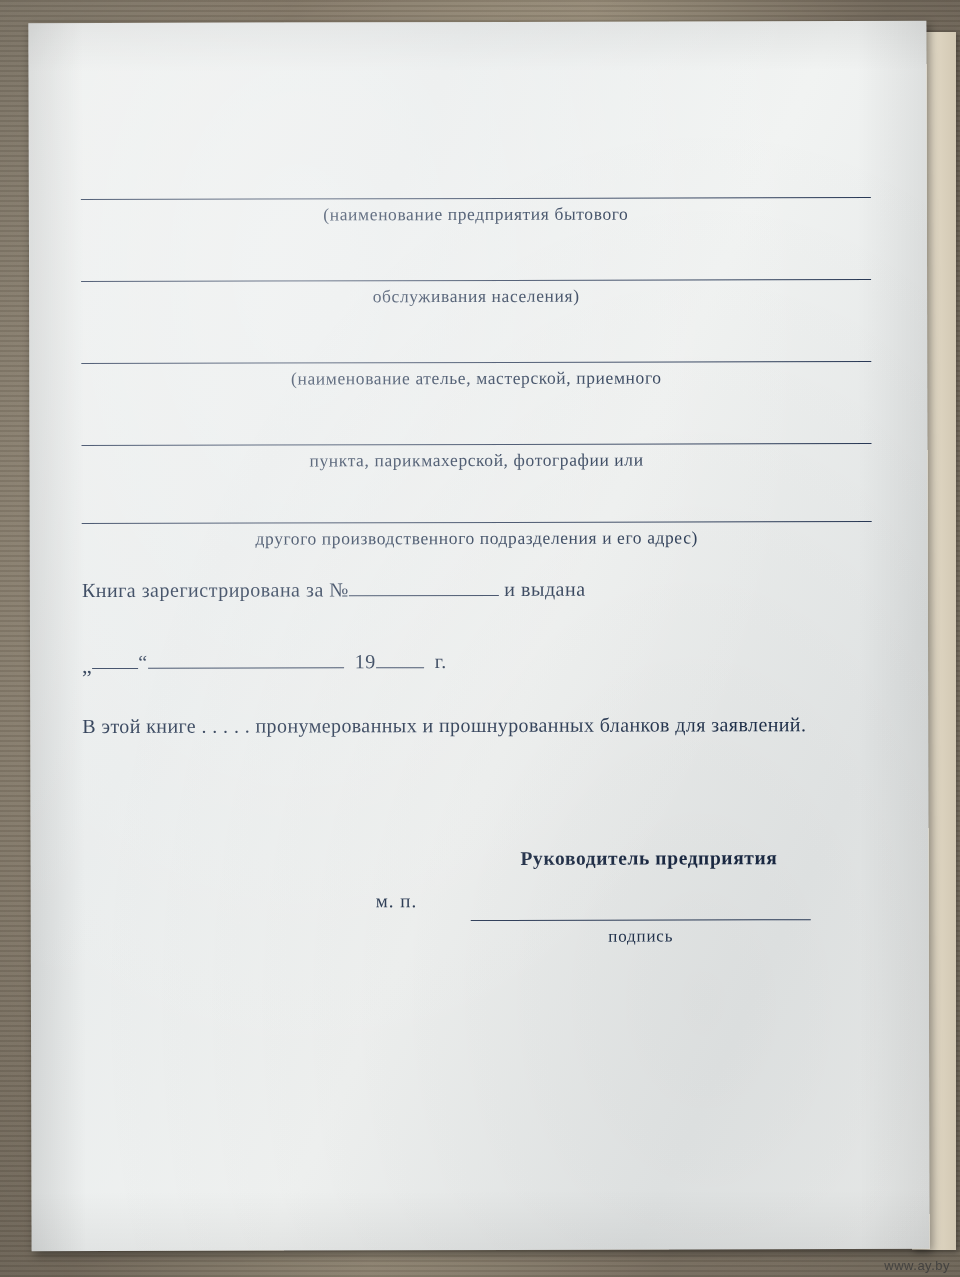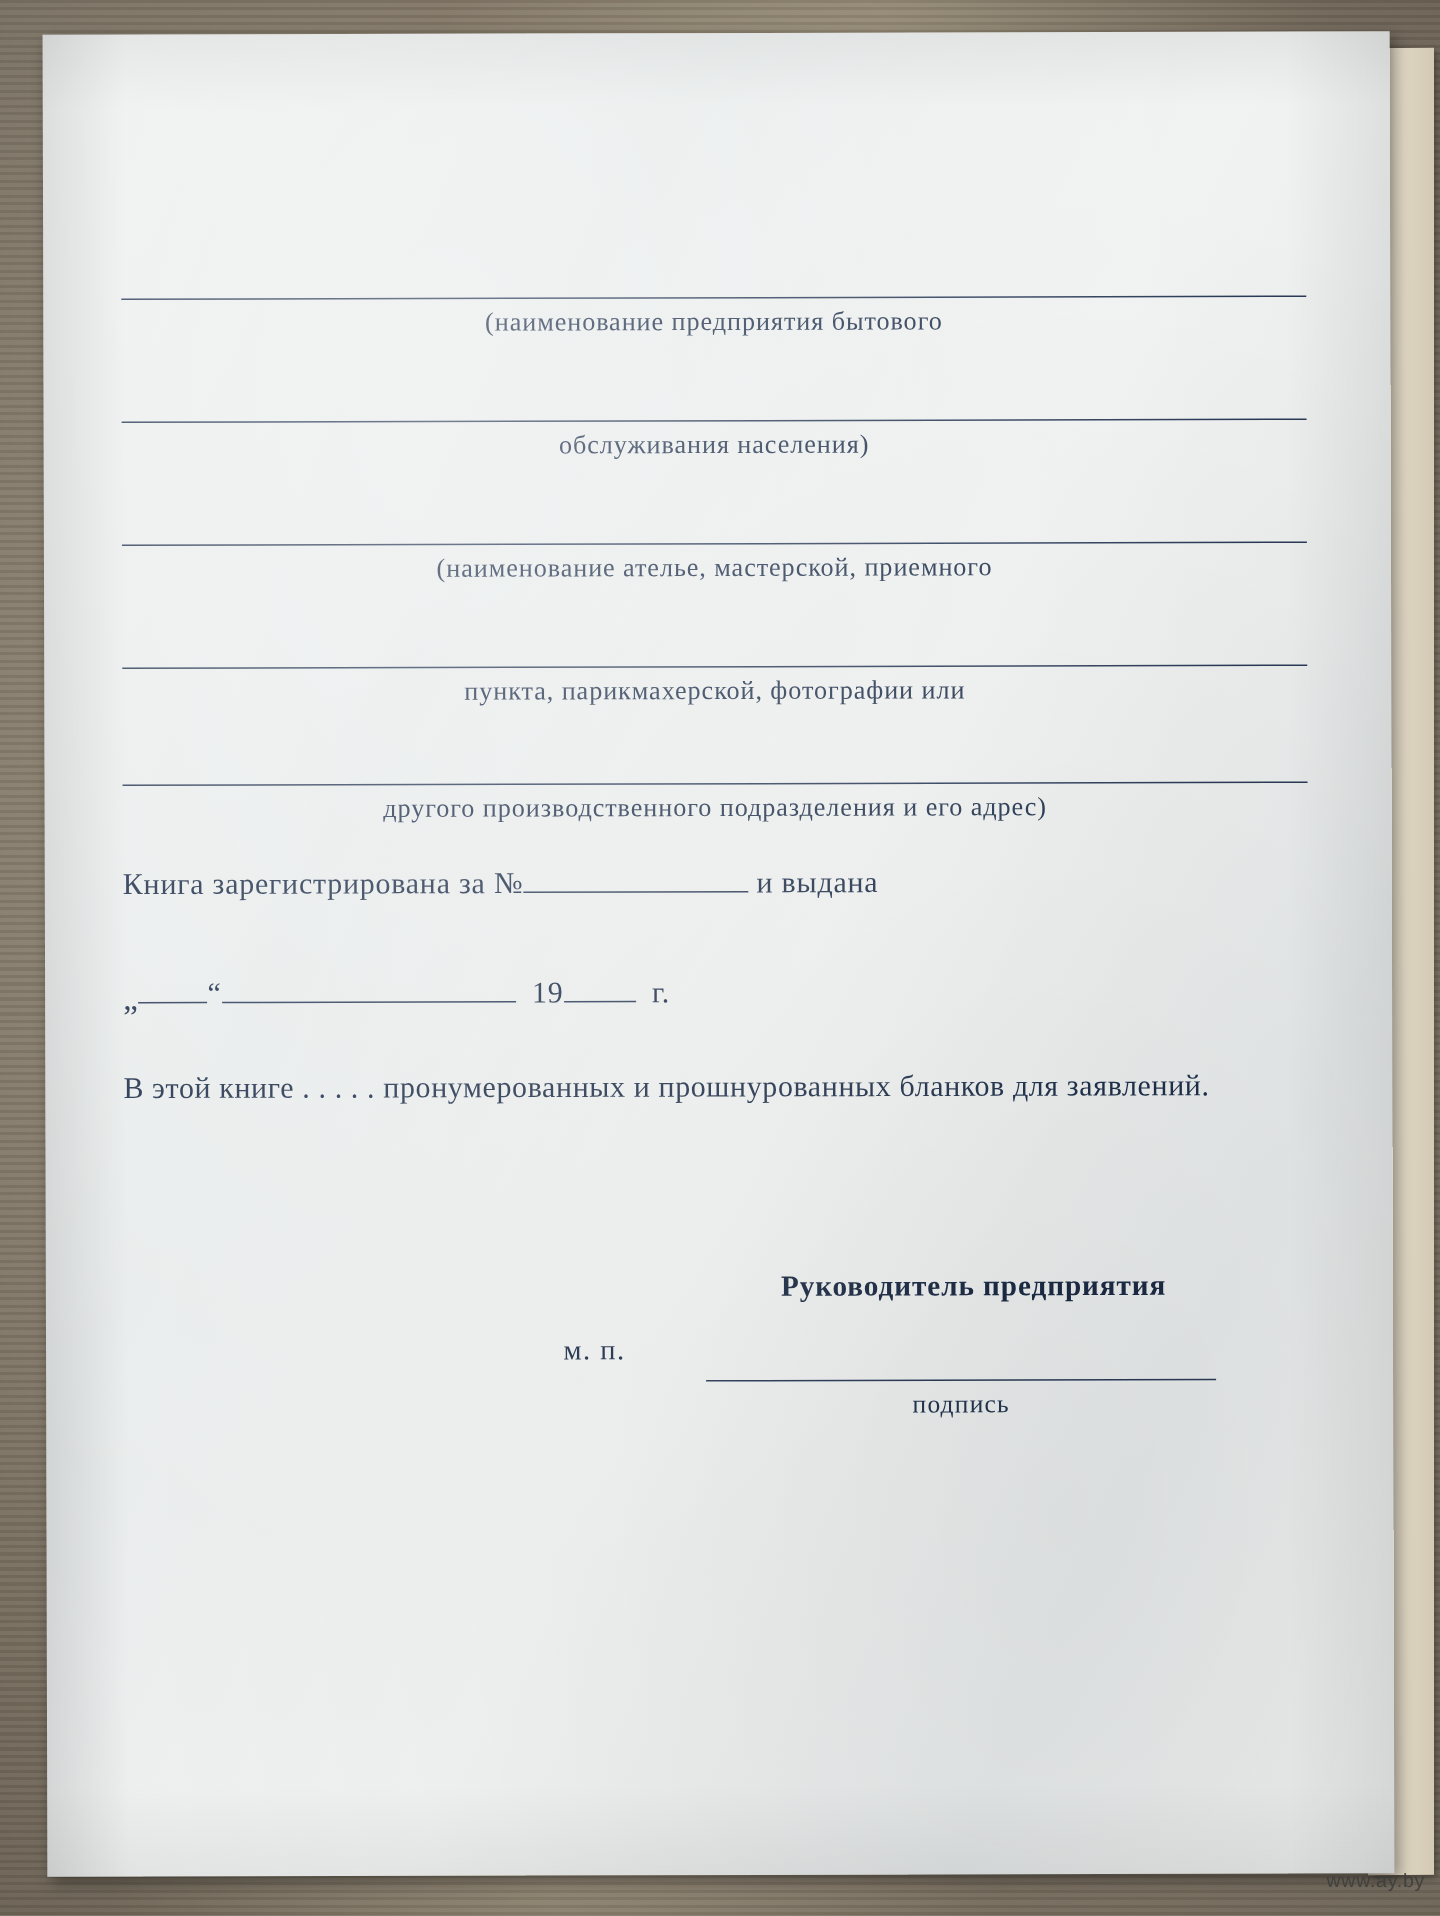--- a/index.html
+++ b/index.html
@@ -181,21 +181,21 @@
     text-align: center;
     font-size: 17px;
     letter-spacing: 0.8px;
     color: #23344f;
   }
 
   
   .watermark {
     position: absolute;
     right: 10px;
-    bottom: 16px;
+    bottom: 4px;
     font-family: "Liberation Sans", sans-serif;
     font-size: 13px;
     color: #3c3c3c;
     opacity: 0.85;
     letter-spacing: 0.5px;
   }
 </style>
 </head>
 <body>
 

